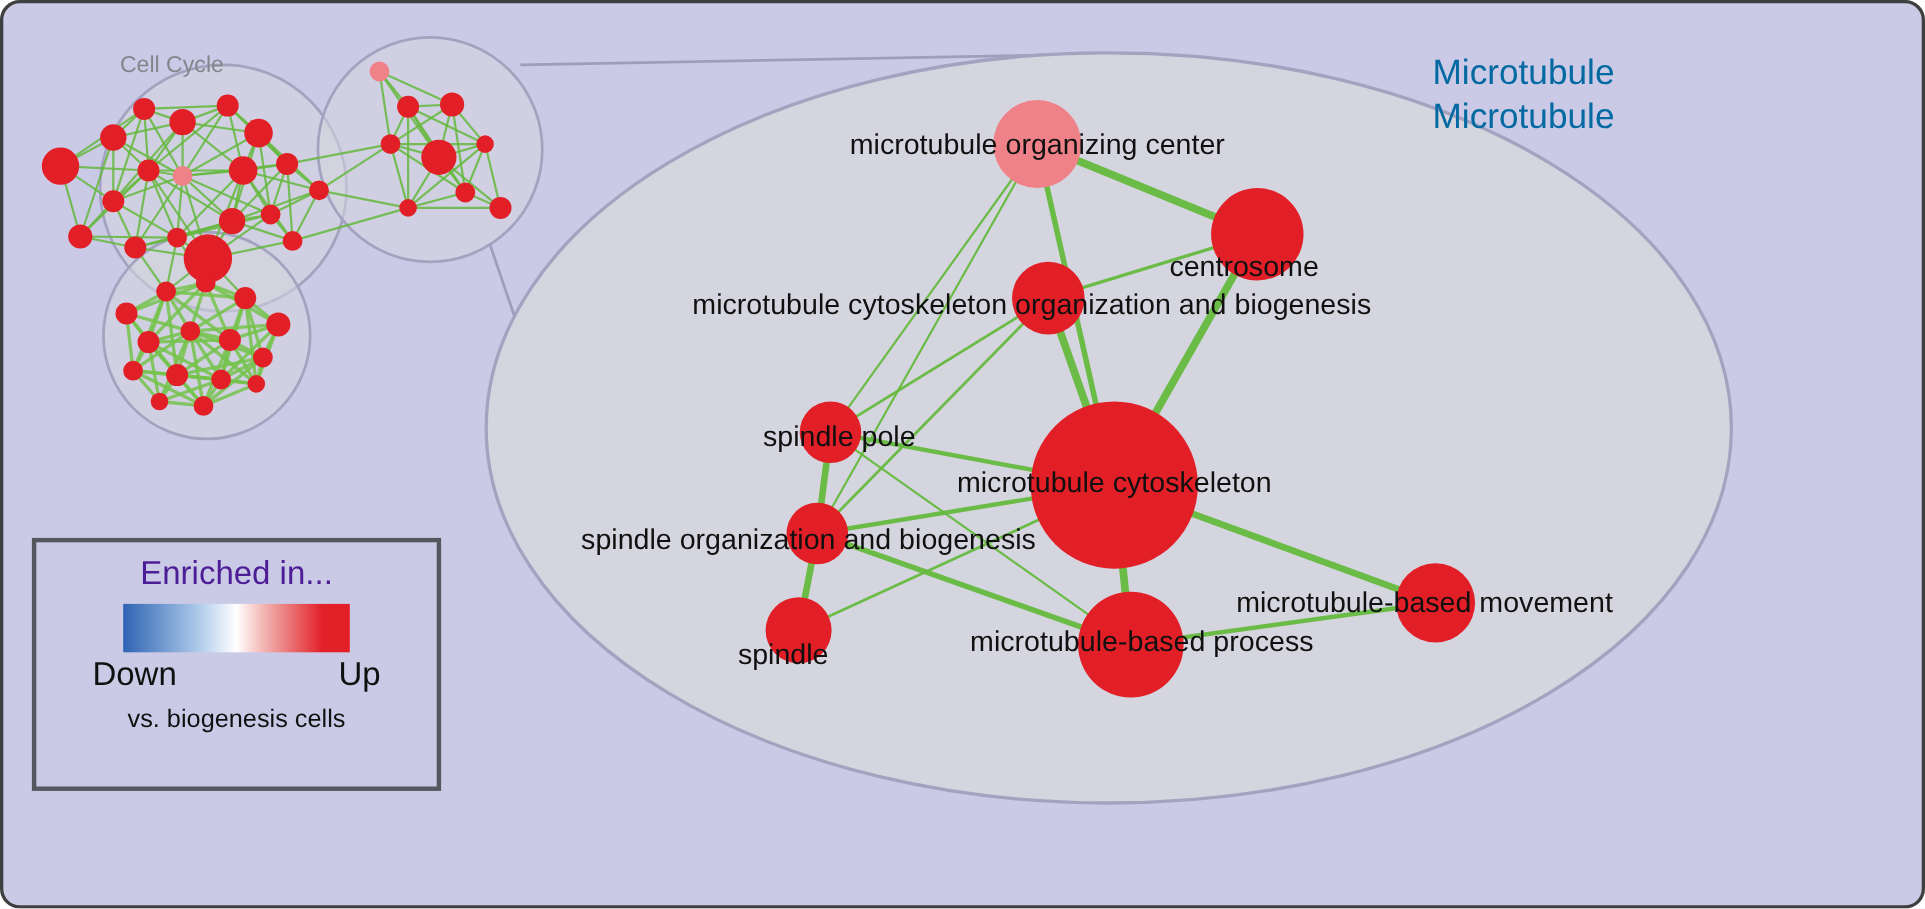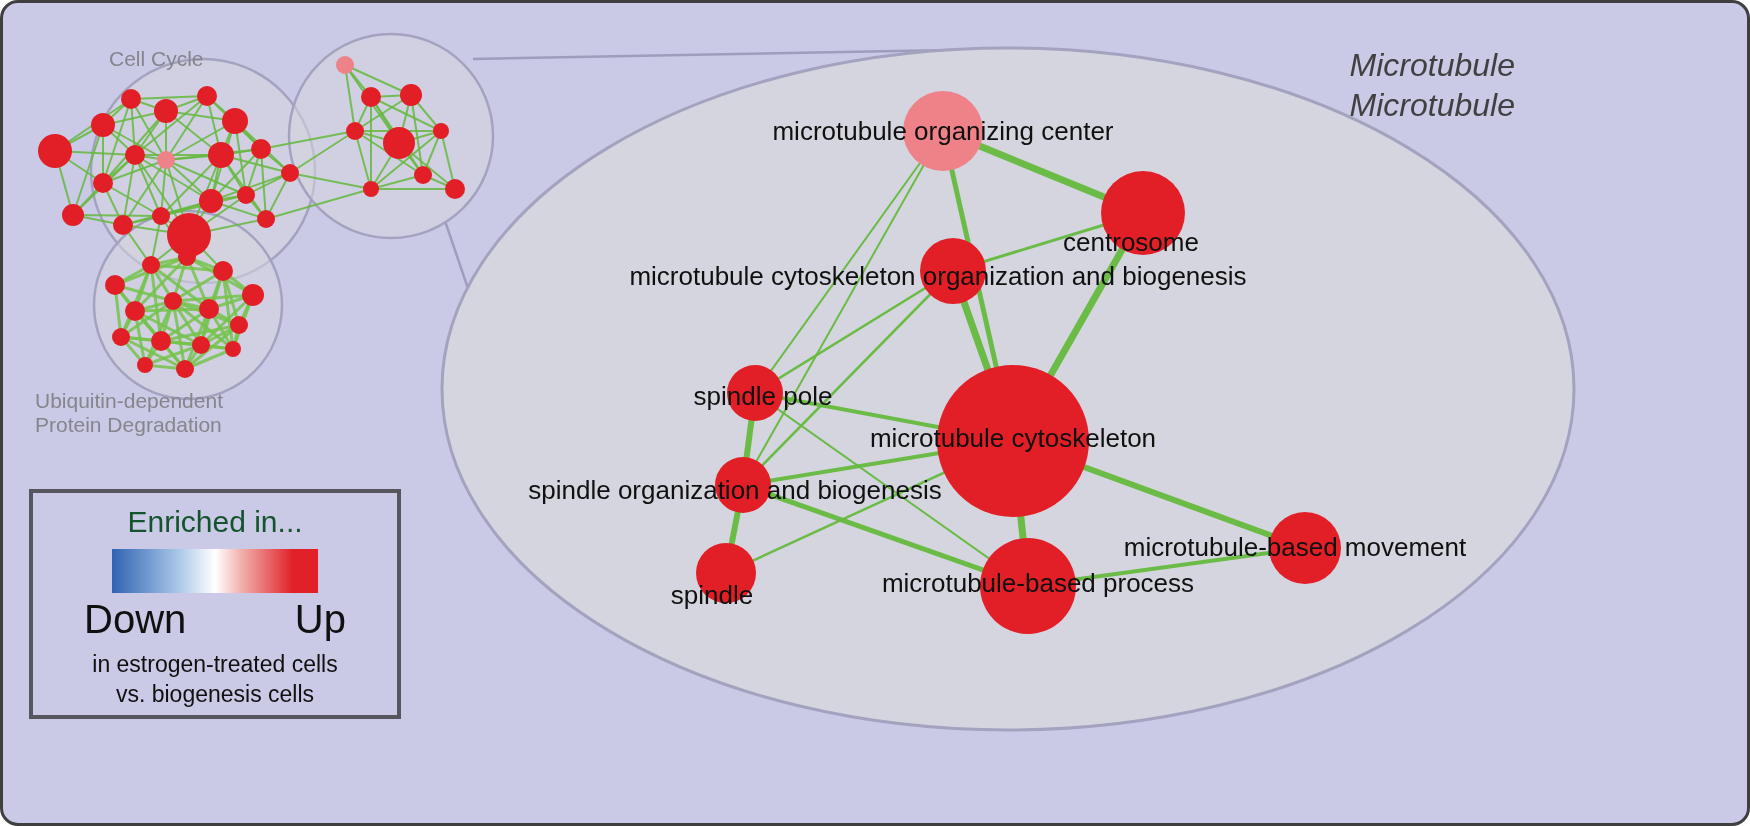--- a/index.html
+++ b/index.html
@@ -13,31 +13,31 @@
     box-sizing:border-box;
     font-family:"Liberation Sans",sans-serif;
   }
   svg{position:absolute;left:0;top:0;}
   svg text{font-family:"Liberation Sans",sans-serif;}
   .overlay{position:absolute;z-index:5;}
   .cluster-label{
     color:#85858c;font-size:21px;line-height:1.16;white-space:nowrap;
   }
   .figure-title{
-    color:#404040;font-size:32px;line-height:1.25;text-align:right;width:260px;font-style:italic;
+    color:#0369a1;font-size:32px;line-height:1.25;text-align:center;width:260px;
   }
   .legend{
     position:absolute;left:26px;top:486px;width:372px;height:230px;
     border:4px solid #56565e;box-sizing:border-box;z-index:6;
     display:flex;flex-direction:column;align-items:center;
   }
-  .legend-title{font-size:30px;color:#14532d;margin-top:12px;}
+  .legend-title{font-size:30px;color:#4c1d95;margin-top:12px;}
   .legend-gradient{width:206px;height:44px;margin-top:10px;}
   .legend-ends{width:262px;display:flex;justify-content:space-between;margin-top:4px;}
-  .legend-ends span{font-size:40px;color:#101010;}
+  .legend-ends span{font-size:30px;color:#101010;}
   .legend-caption{font-size:23px;color:#101010;text-align:center;line-height:1.3;margin-top:8px;}
 </style>
 </head>
 <body>
 
 <div class="canvas">
 
   <svg id="net" width="1750" height="826" viewBox="0 0 1750 826">
       <line x1="470" y1="56" x2="1002" y2="46" stroke="#9e9ebc" stroke-width="2.5"></line>
       <line x1="442" y1="218" x2="575" y2="608" stroke="#9e9ebc" stroke-width="2.5"></line>
@@ -306,36 +306,31 @@
       <text x="760" y="402" text-anchor="middle" font-size="26" fill="#101010">spindle pole</text>
       <text x="1010" y="444" text-anchor="middle" font-size="26" fill="#101010">microtubule cytoskeleton</text>
       <text x="732" y="496" text-anchor="middle" font-size="26" fill="#101010">spindle organization and biogenesis</text>
       <text x="1292" y="553" text-anchor="middle" font-size="26" fill="#101010">microtubule-based movement</text>
       <text x="1035" y="589" text-anchor="middle" font-size="26" fill="#101010">microtubule-based process</text>
       <text x="709" y="601" text-anchor="middle" font-size="26" fill="#101010">spindle</text>
     </svg>
 
   <div class="overlay cluster-label" style="left:106px;top:44px;">Cell Cycle</div>
 
-  <div class="overlay cluster-label" style="left:32px;top:386px;">
-    <div>Ubiquitin-dependent</div>
-    <div>Protein Degradation</div>
-  </div>
 
   <div class="overlay figure-title" style="left:1252px;top:42px;">
     <div>Microtubule</div>
     <div>Microtubule</div>
   </div>
 
   <div class="legend">
     <div class="legend-title">Enriched in...</div>
     <div class="legend-gradient" id="legend-gradient" style="background: linear-gradient(to right, rgb(47, 99, 178) 0%, rgb(169, 198, 232) 32%, rgb(255, 255, 255) 50%, rgb(242, 181, 178) 62%, rgb(225, 32, 40) 88%, rgb(225, 32, 40) 100%);"></div>
     <div class="legend-ends">
       <span>Down</span>
       <span>Up</span>
     </div>
     <div class="legend-caption">
-      <div>in estrogen-treated cells</div>
       <div>vs. biogenesis cells</div>
     </div>
   </div>
 
 </div>
 
 </body></html>

